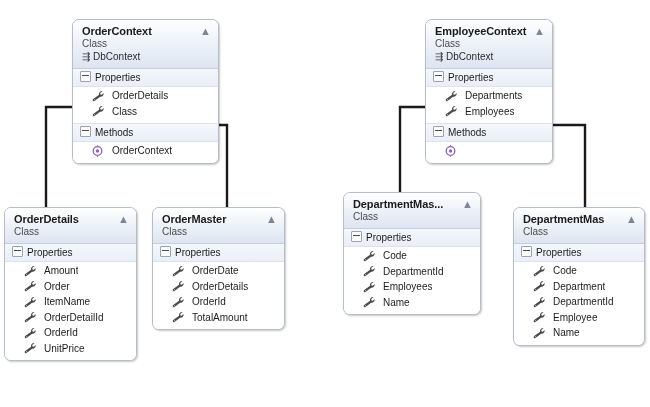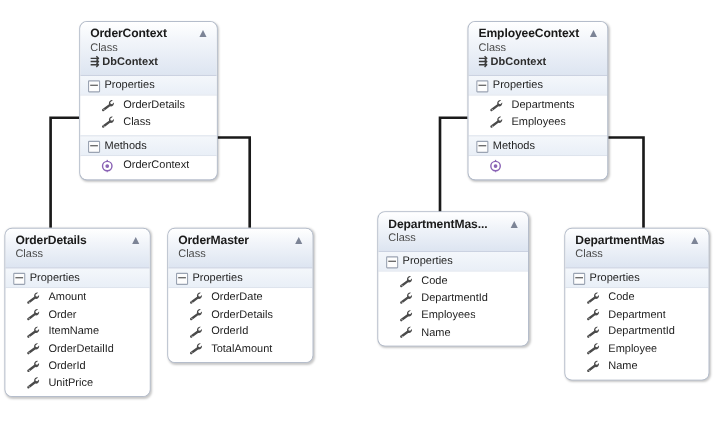--- a/index.html
+++ b/index.html
@@ -29,33 +29,33 @@
     padding:5px 8px 5px 9px;
     border-bottom:1px solid #c6cede;
   }
   .cls-name{
     font-size:11px;font-weight:bold;color:#1a1a1a;
     line-height:13px;letter-spacing:-.1px;
     white-space:nowrap;overflow:hidden;
     padding-right:18px;
   }
   .cls-kind{font-size:10px;color:#4a4a4a;line-height:12px;}
-  .cls-base{font-size:10px;color:#2c2c2c;line-height:13px;white-space:nowrap;font-weight:bold;}
+  .cls-base{font-size:10px;color:#2c2c2c;line-height:13px;white-space:nowrap;}
   .cls-base .arw{
     display:inline-block;width:11px;color:#3b3b3b;font-size:10px;
   }
   .chev{
     position:absolute;right:6px;top:5px;
     width:13px;height:13px;color:#7c8496;
     font-size:11px;line-height:13px;text-align:center;
   }
 
   
   .grp-head{
-    display:flex;align-items:flex-end;gap:4px;
+    display:flex;align-items:flex-start;gap:4px;
     padding:2px 2px 2px 7px;
     background:linear-gradient(180deg,#f4f7fb 0%,#e9eff7 100%);
     border-top:1px solid #dbe2ec;
     border-bottom:1px solid #dbe2ec;
     font-size:10px;color:#1c1c1c;
     line-height:13px;
   }
   .grp-head.first{border-top:none;}
   .exp{
     width:9px;height:9px;flex:0 0 9px;
@@ -87,21 +87,21 @@
 
 <div id="canvas">
 
   <svg id="links" viewBox="0 0 650 407" width="650" height="407">
       <path d="M 72 107 L 46 107 L 46 207" fill="none" stroke="#1a1a1a" stroke-width="2.4" stroke-linecap="butt"></path>
       <path d="M 194 125 L 227 125 L 227 207" fill="none" stroke="#1a1a1a" stroke-width="2.4" stroke-linecap="butt"></path>
       <path d="M 425 107 L 400 107 L 400 207" fill="none" stroke="#1a1a1a" stroke-width="2.4" stroke-linecap="butt"></path>
       <path d="M 553 125 L 585 125 L 585 207" fill="none" stroke="#1a1a1a" stroke-width="2.4" stroke-linecap="butt"></path>
     </svg>
 
-<div class="cls" style="left: 72px; top: 19px; width: 126px;">
+<div class="cls" style="left: 72px; top: 19px; width: 147px;">
       <div class="cls-head">
         <div class="cls-name">OrderContext</div>
         <div class="cls-kind">Class</div>
         <div class="cls-base"><span class="arw">⇶</span><span>DbContext</span></div>
         <span class="chev">▲</span>
       </div>
       <div class="grp-head first">
         <span class="exp"></span>
         <span>Properties</span>
       </div>

